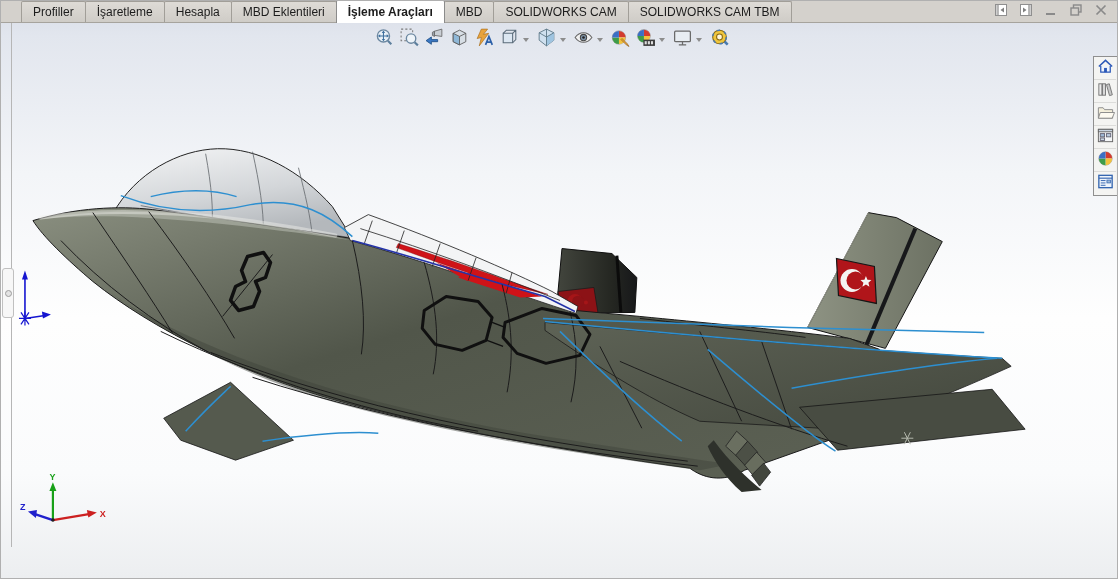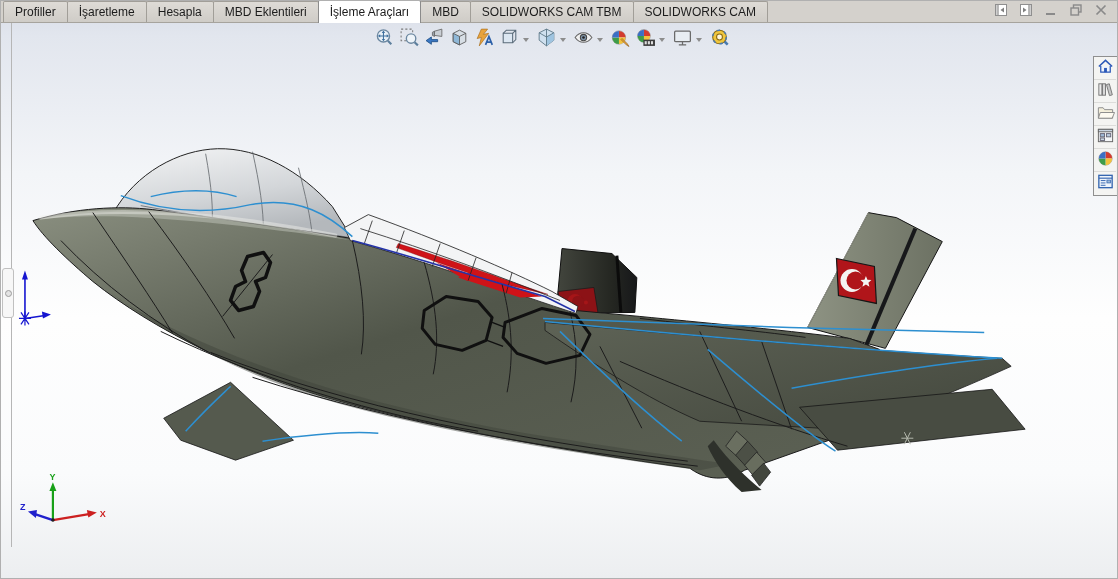--- a/index.html
+++ b/index.html
@@ -13,29 +13,29 @@
   .viewport{
     position:absolute;inset:0;
     background:linear-gradient(180deg,#d7dbe6 0%,#e2e6ee 6%,#f3f5f8 30%,#fefefe 55%,#fafbfc 82%,#eceef0 100%);
   }
   .jet-svg{position:absolute;inset:0;z-index:10;}
   
   .tabbar{
     position:absolute;top:0;left:0;right:0;height:22px;background:#d4d1cc;
     border-bottom:1px solid #a6a39d;display:flex;align-items:flex-end;z-index:40;
   }
-  .tabs{display:flex;align-items:flex-end;padding-left:2px;height:22px;}
+  .tabs{display:flex;align-items:flex-end;padding-left:20px;height:22px;}
   .tab{
     height:21px;line-height:20px;padding:0 11px;font-size:12px;color:#1c1c1c;
     background:linear-gradient(180deg,#dedbd6,#cfccc7);
     border:1px solid #a19e98;border-bottom:none;margin-right:-1px;
     border-radius:2px 2px 0 0;white-space:nowrap;cursor:default;
   }
   .tab.active{
-    background:#ffffff;font-weight:normal;height:23px;line-height:22px;
+    background:#ffffff;font-weight:bold;height:23px;line-height:22px;
     border-color:#8b8b8b;position:relative;z-index:3;margin-bottom:-1px;
   }
   .win-controls{margin-left:auto;display:flex;align-items:center;gap:9px;padding:0 8px 3px 0;}
   .wc-btn{display:flex;align-items:center;justify-content:center;width:16px;height:15px;cursor:default;}
   
   .hud{position:absolute;left:371px;top:25px;display:flex;align-items:center;z-index:30;}
   .hud-btn{width:25px;height:27px;display:flex;align-items:center;justify-content:center;border-radius:3px;cursor:default;}
   .hud-btn svg{width:21px;height:21px;}
   .dd-arrow{width:0;height:0;border-left:3.5px solid transparent;border-right:3.5px solid transparent;border-top:4px solid #8d8d8d;margin:0 5px 0 1px;}
   
@@ -224,22 +224,22 @@
   </div>
 
   <div class="tabbar">
     <div class="tabs">
         <div class="tab">Profiller</div>
         <div class="tab">İşaretleme</div>
         <div class="tab">Hesapla</div>
         <div class="tab">MBD Eklentileri</div>
         <div class="tab active">İşleme Araçları</div>
         <div class="tab">MBD</div>
+        <div class="tab">SOLIDWORKS CAM</div>
         <div class="tab">SOLIDWORKS CAM TBM</div>
-        <div class="tab">SOLIDWORKS CAM</div>
       </div>
     <div class="win-controls">
         <div class="wc-btn">
           <span><svg viewBox="0 0 14 14" width="14" height="14">
               <rect x="1.5" y="1.5" width="11" height="11" fill="#fff" stroke="#8f8f8f"></rect>
               <rect x="1.5" y="1.5" width="2.6" height="11" fill="#cfcfcf" stroke="#8f8f8f"></rect>
               <path d="M10 4.5L6.5 7 10 9.5z" fill="#808080"></path>
             </svg></span>
         </div>
         <div class="wc-btn">

